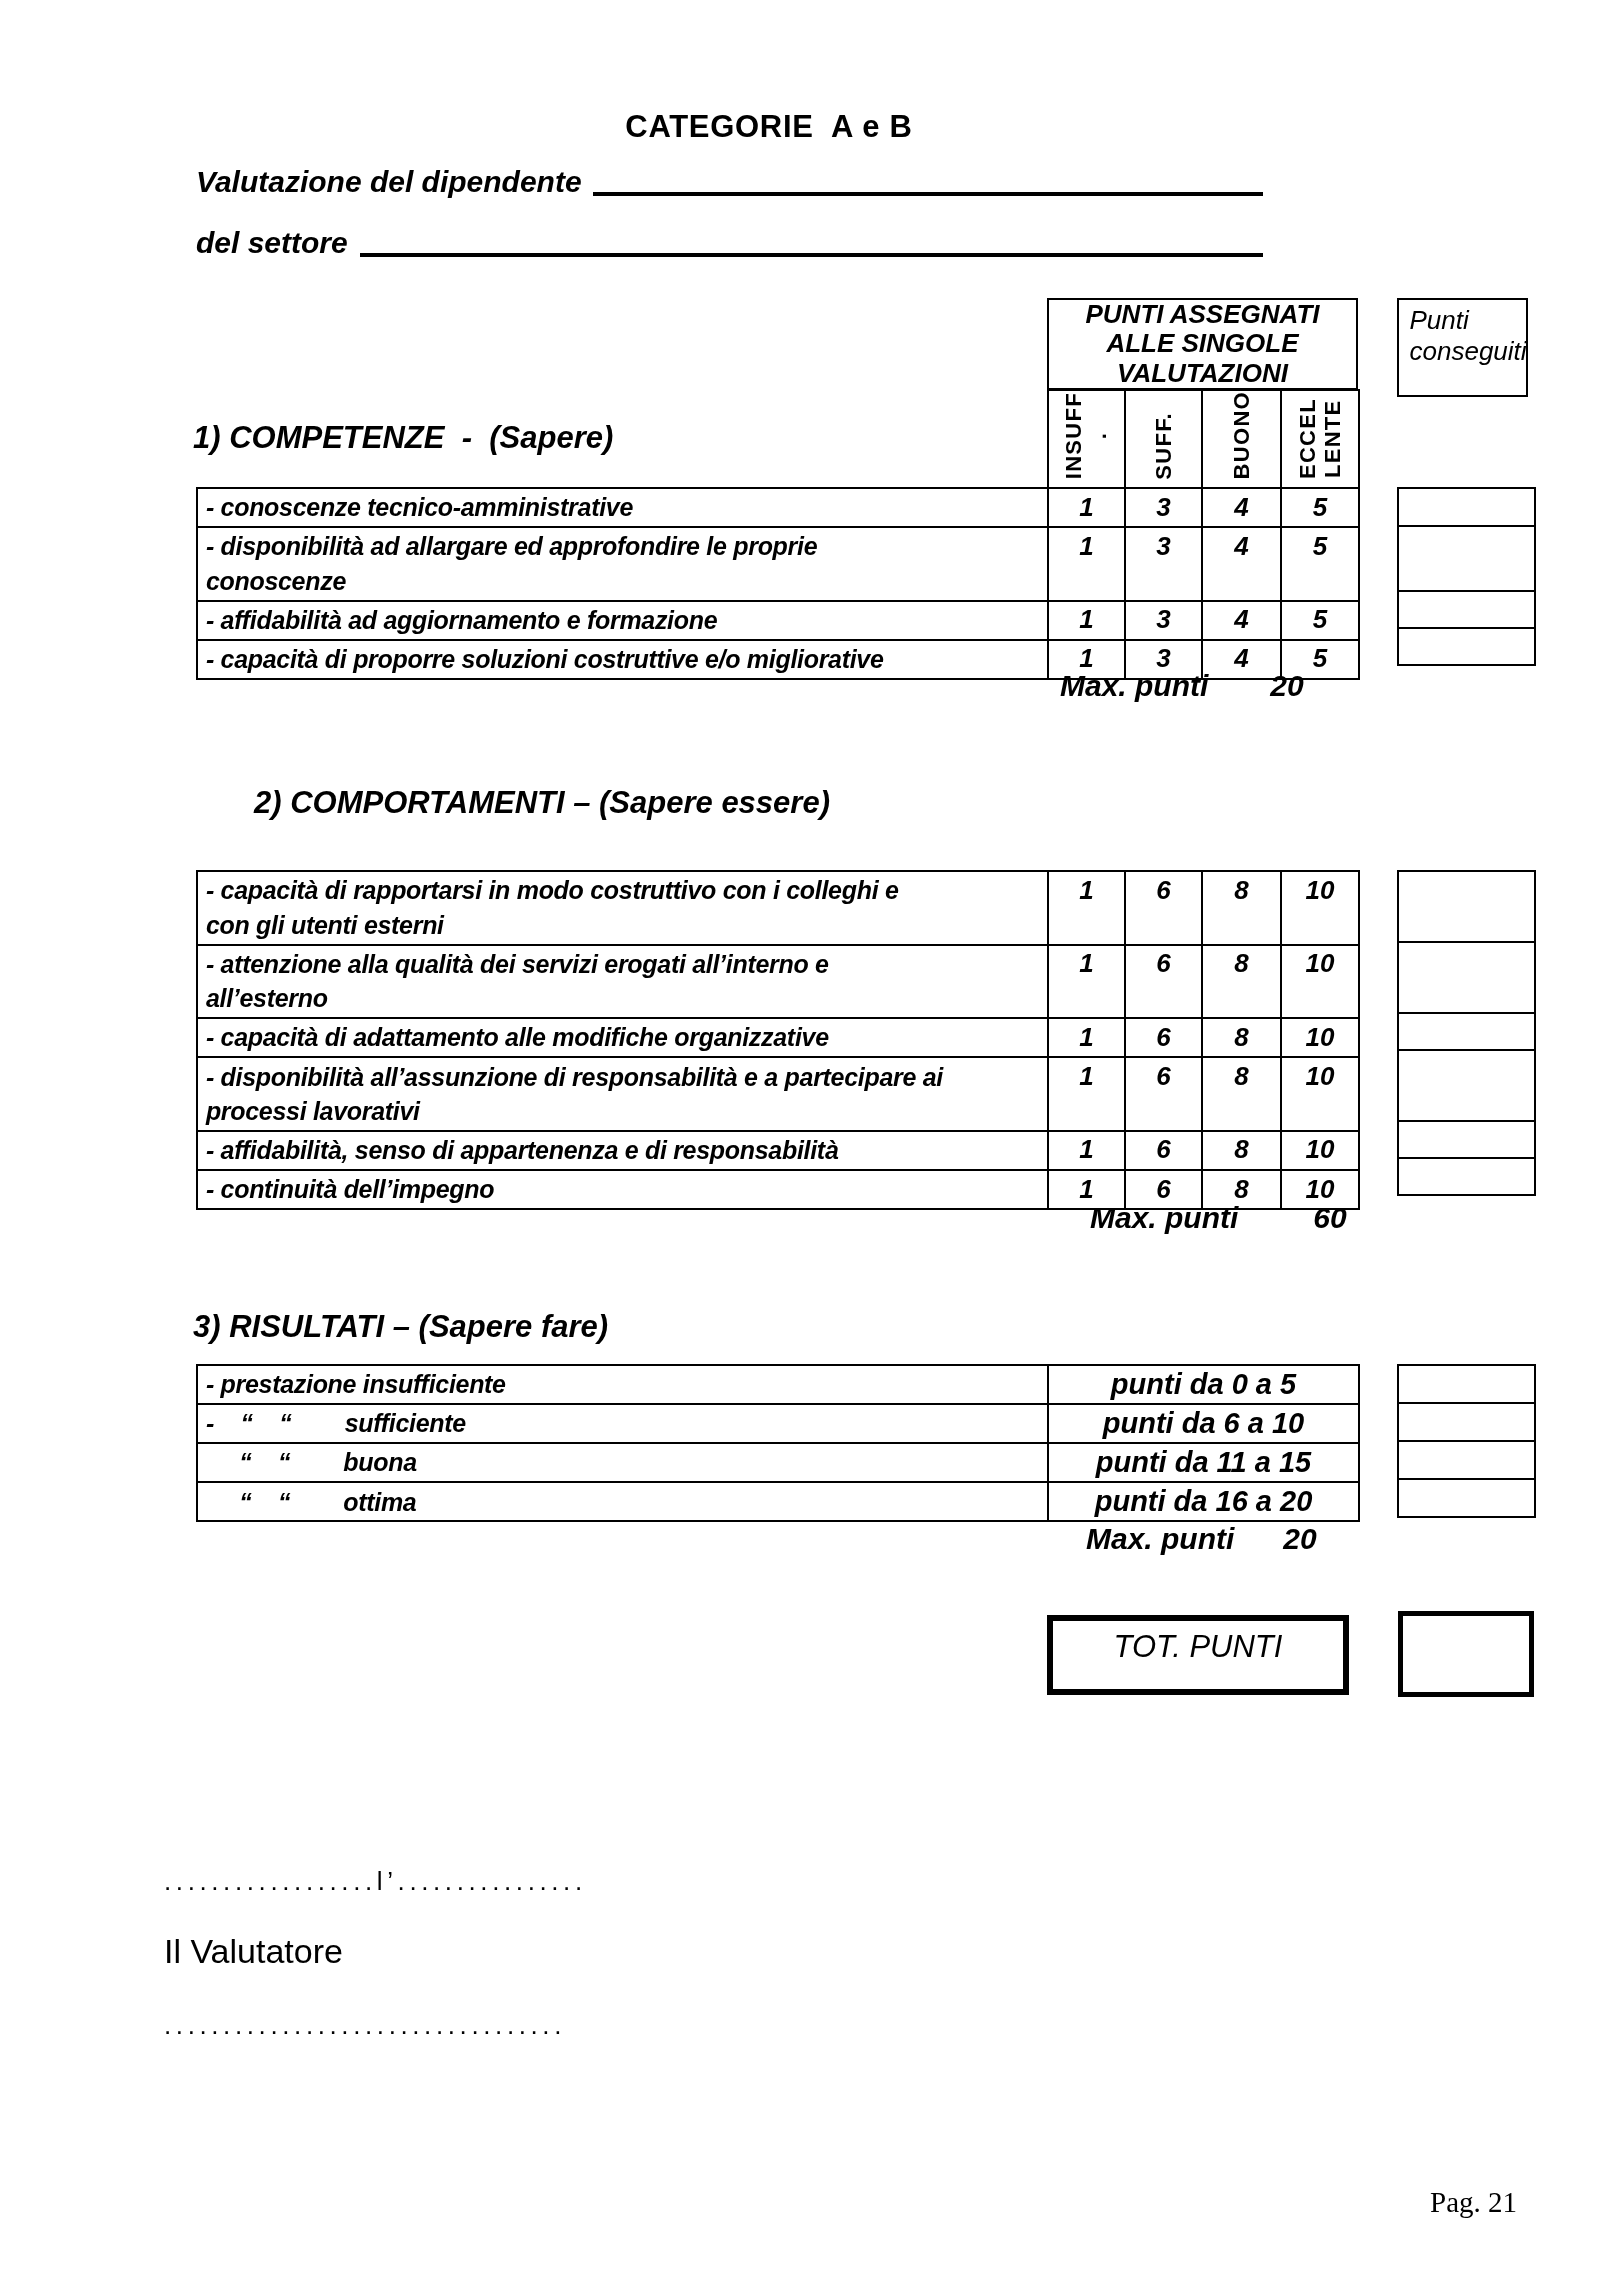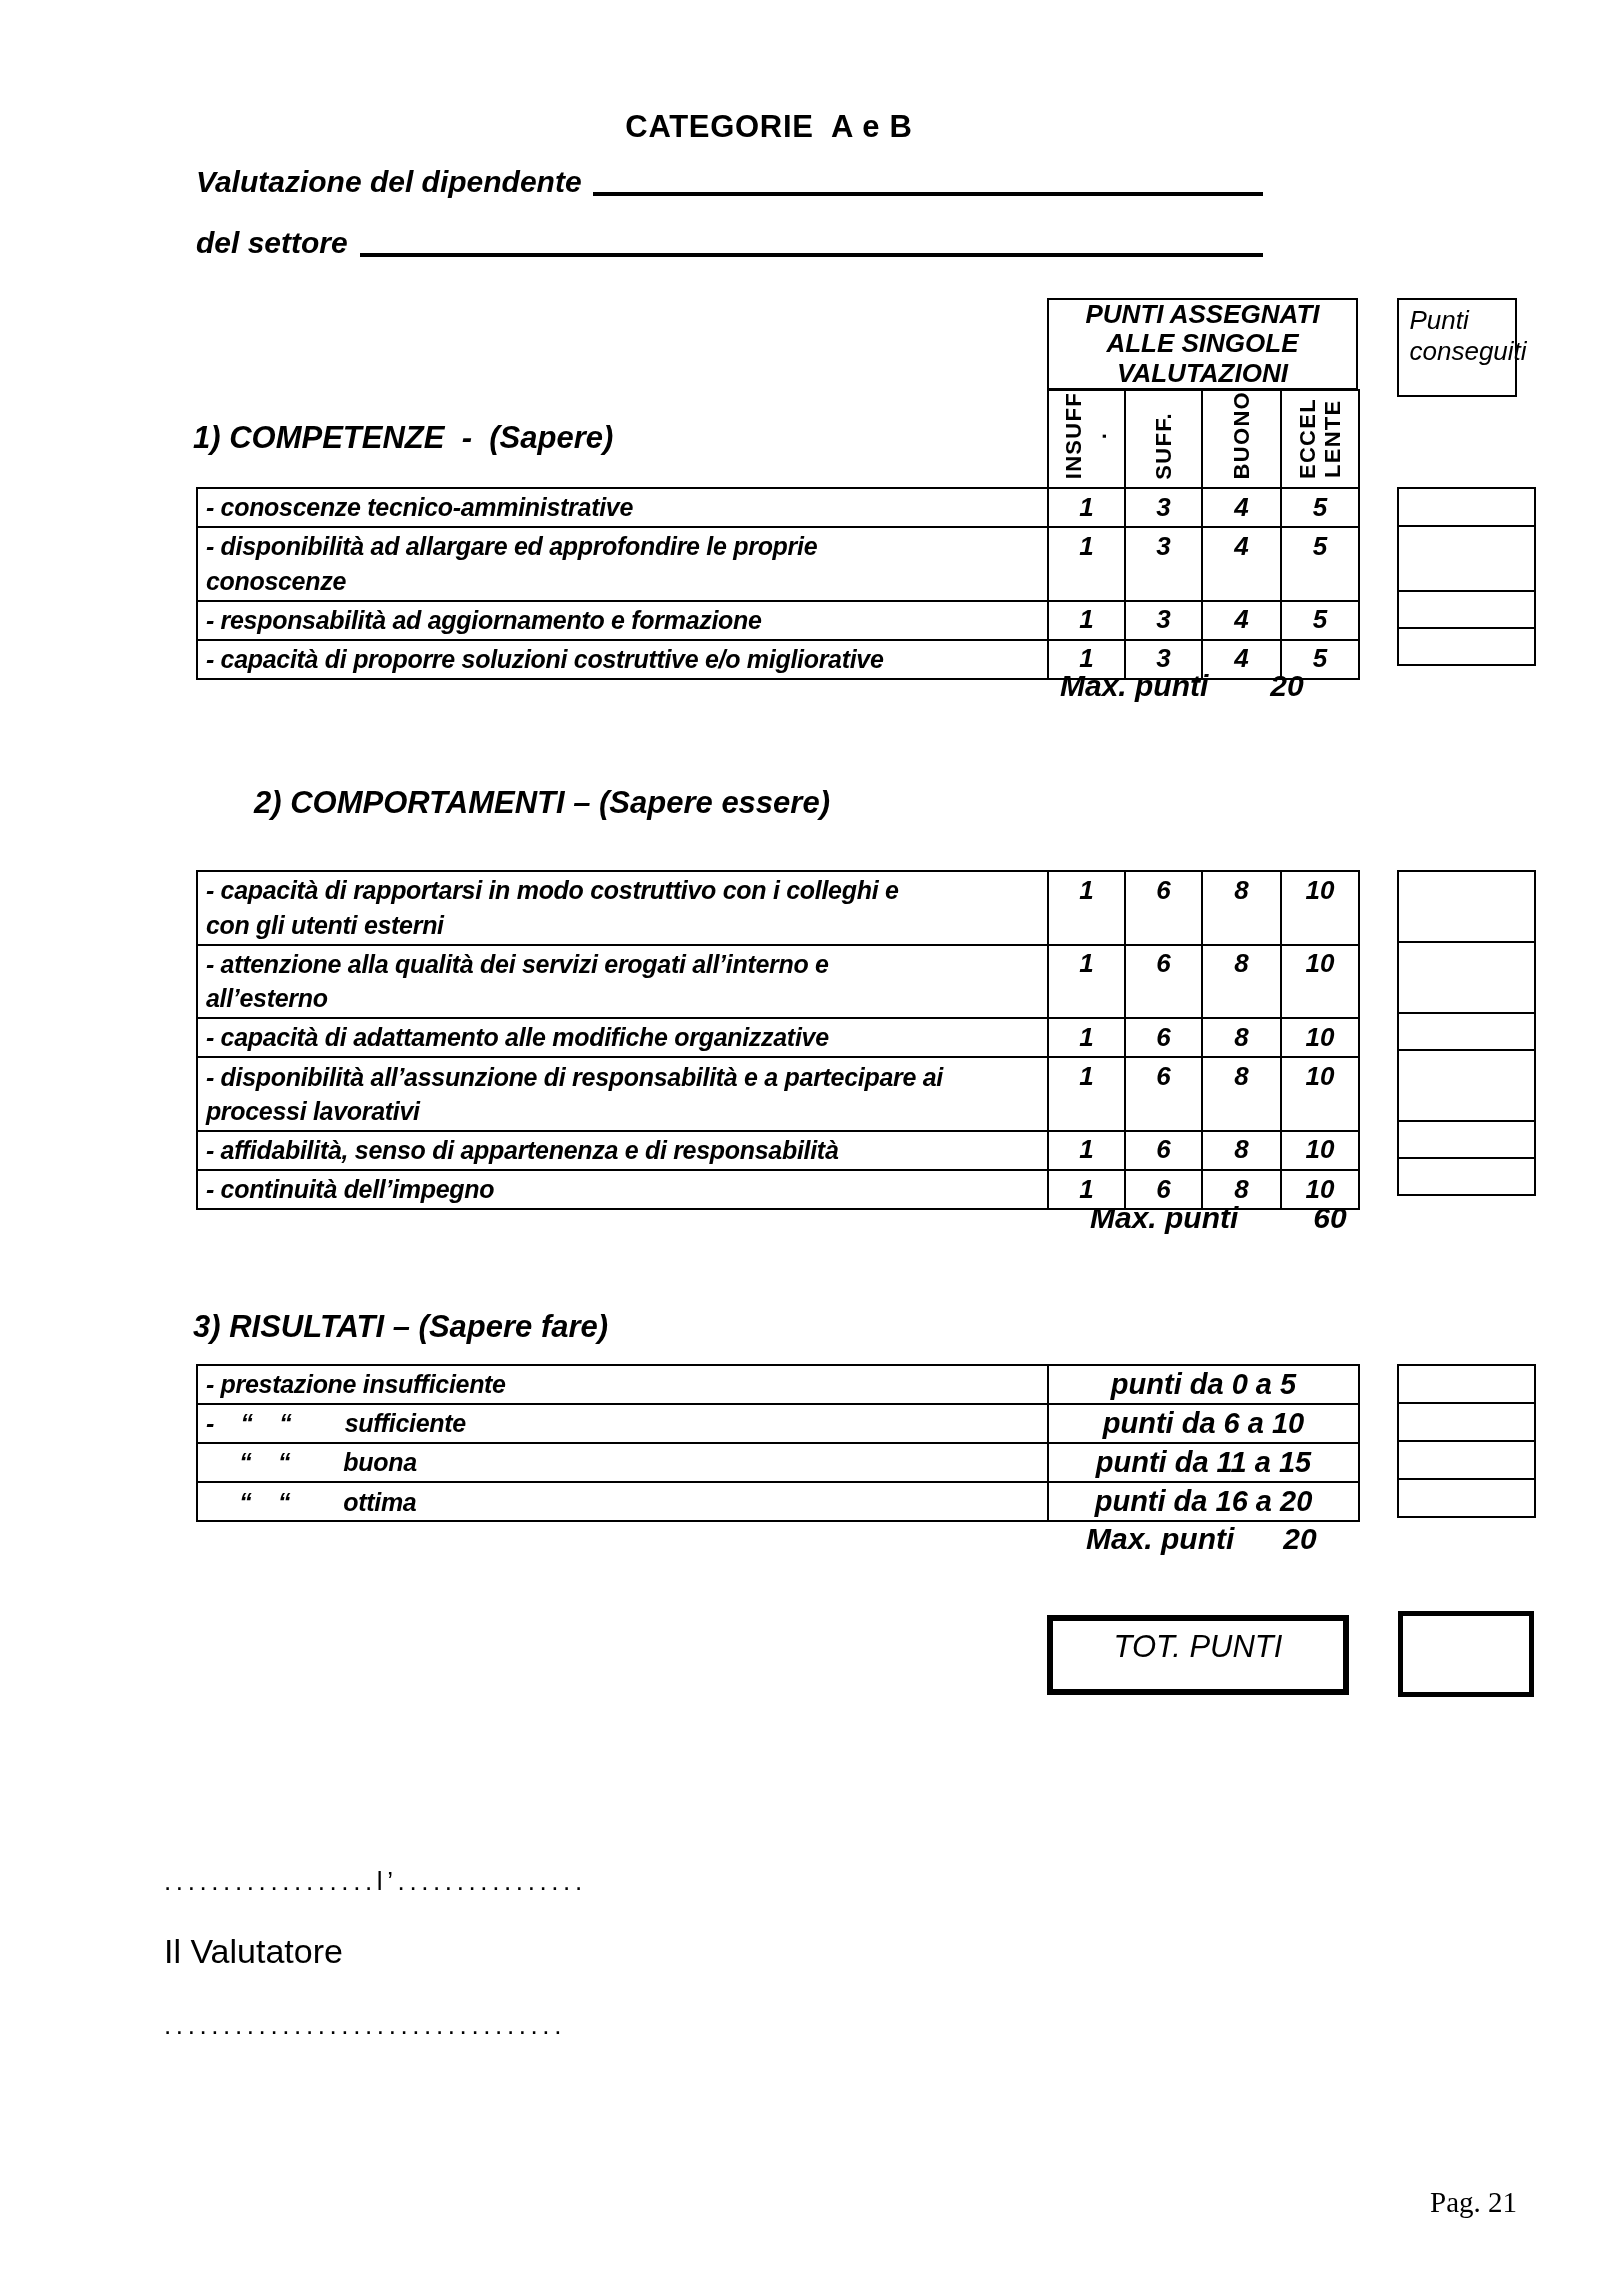--- a/index.html
+++ b/index.html
@@ -170,21 +170,21 @@
       <td class="vcell"><span class="vtext">INSUFF
 .</span></td>
       <td class="vcell"><span class="vtext">SUFF.</span></td>
       <td class="vcell"><span class="vtext">BUONO</span></td>
       <td class="vcell"><span class="vtext">ECCEL
 LENTE</span></td>
     </tr>
   </tbody>
     </table>
 
-  <div class="abs achieved-box" style="left:1397px; top:298px; width:120px; height:99px;">Punti
+  <div class="abs achieved-box" style="left:1397px; top:298px; width:131px; height:99px;">Punti
 conseguiti</div>
 
   <div class="abs section-heading" style="left:193px; top:420px;">1) COMPETENZE  -  (Sapere)</div>
 
   <table class="abs grid" style="left:196px; top:487px; width:1161px;">
     <colgroup>
         <col style="width:851px">
         <col style="width:77px">
         <col style="width:77px">
         <col style="width:79px">
@@ -200,21 +200,21 @@
     </tr>
     <tr style="height:65px;">
       <td class="desc">- disponibilità ad allargare ed approfondire le proprie
 conoscenze</td>
       <td class="num">1</td>
       <td class="num">3</td>
       <td class="num">4</td>
       <td class="num">5</td>
     </tr>
     <tr style="height:37px;">
-      <td class="desc">- responsabilità ad aggiornamento e formazione</td>
+      <td class="desc">- affidabilità ad aggiornamento e formazione</td>
       <td class="num">1</td>
       <td class="num">3</td>
       <td class="num">4</td>
       <td class="num">5</td>
     </tr>
     <tr style="height:37px;">
       <td class="desc">- capacità di proporre soluzioni costruttive e/o migliorative</td>
       <td class="num">1</td>
       <td class="num">3</td>
       <td class="num">4</td>

